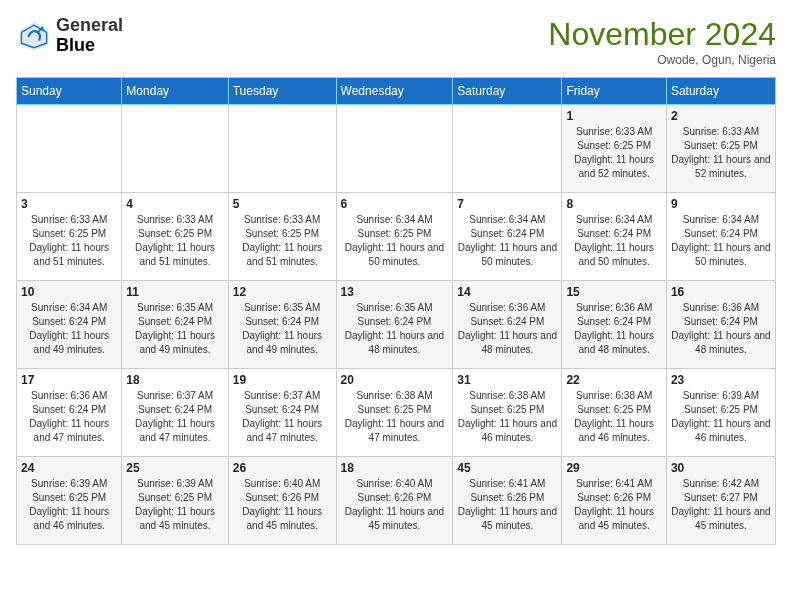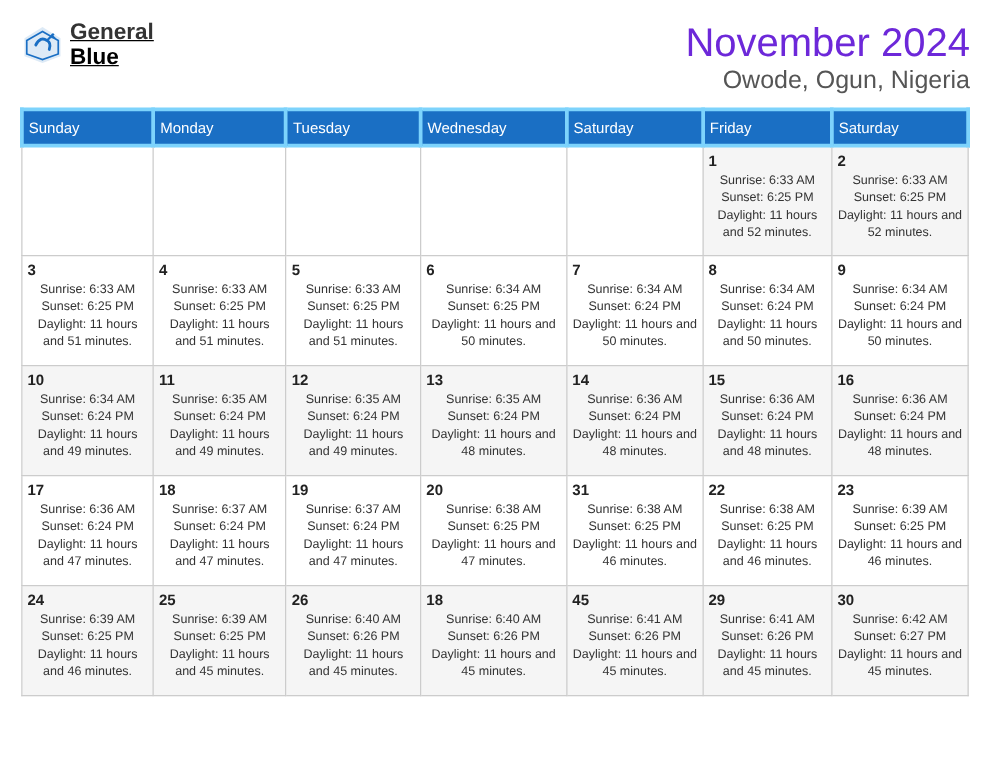--- a/index.html
+++ b/index.html
@@ -18,55 +18,54 @@
     }
     .logo {
       display: flex;
       align-items: center;
       gap: 4px;
     }
     .logo-text {
       font-size: 18px;
       font-weight: bold;
       line-height: 1.1;
-      text-decoration: underline;
     }
     .logo-text .general { color: #333; }
     .logo-text .blue { color: #000000; }
     .logo-icon {
       width: 36px;
       height: 36px;
     }
     .title-block {
       text-align: right;
     }
     .month-title {
       font-size: 32px;
       font-weight: normal;
-      color: #6d28d9;
+      color: #4d7c0f;
     }
     .location {
-      font-size: 20px;
+      font-size: 12px;
       color: #555;
     }
     table {
       width: 100%;
       border-collapse: collapse;
       font-size: 11px;
     }
     thead tr {
       background: #1a6fc4;
       color: #fff;
     }
     thead th {
       padding: 6px 4px;
       text-align: left;
       font-weight: normal;
       font-size: 12px;
-      border: 3px solid #7dd3fc;
+      border: 1px solid #7dd3fc;
     }
     tbody tr {
       vertical-align: top;
     }
     tbody td {
       border: 1px solid #ccc;
       padding: 4px;
       min-height: 80px;
       height: 88px;
       background: #fff;

